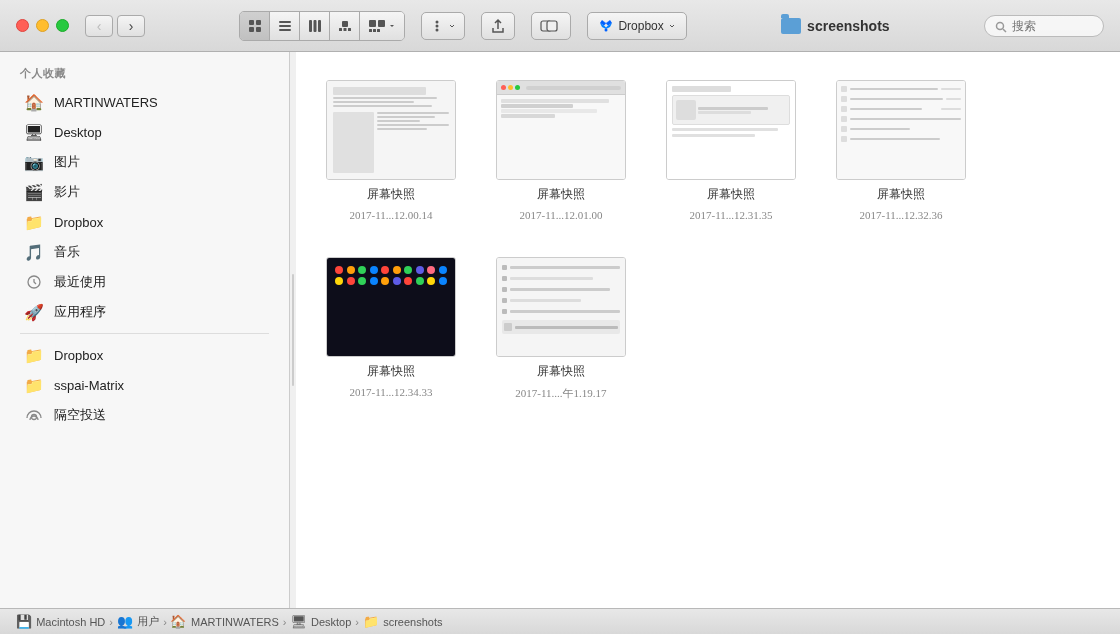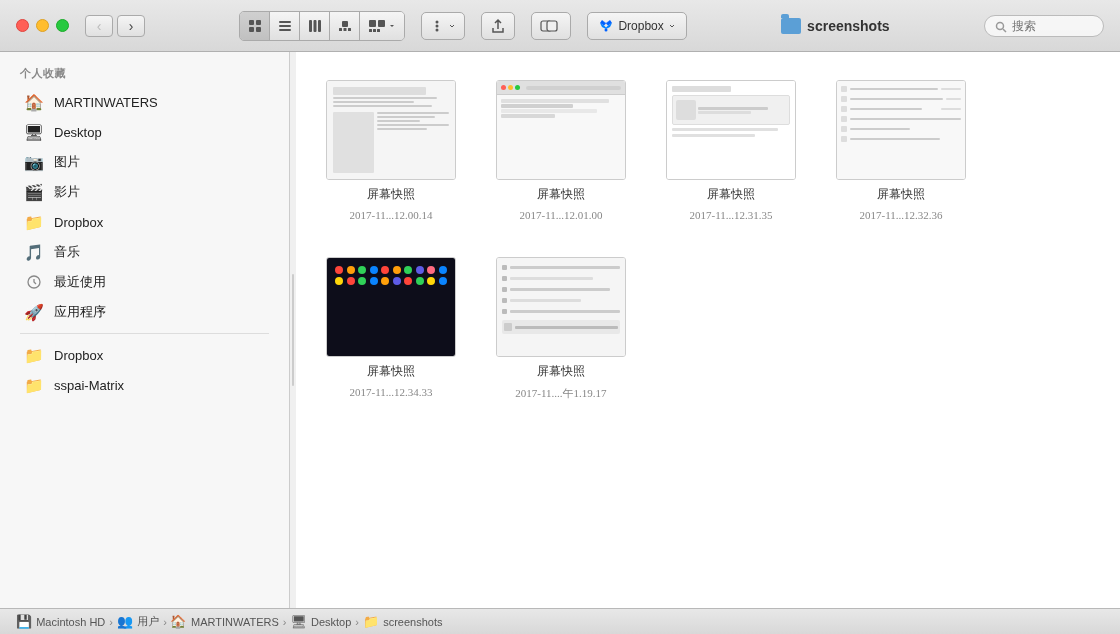--- a/index.html
+++ b/index.html
@@ -463,20 +463,30 @@
       <span>应用程序</span>
     </div>
     <div class="sidebar-divider"></div>
     <div class="sidebar-item">
       <span class="sidebar-item-icon">📁</span>
       <span>Dropbox</span>
     </div>
     <div class="sidebar-item">
       <span class="sidebar-item-icon">📁</span>
       <span>sspai-Matrix</span>
+    </div>
+    <div class="sidebar-item">
+      <span class="sidebar-item-icon">
+        <svg width="18" height="16" viewBox="0 0 18 16" fill="none" stroke="#888" stroke-width="1.3">
+          <circle cx="9" cy="10" r="2.5"></circle>
+          <path d="M5 13c0-2.2 1.8-4 4-4s4 1.8 4 4"></path>
+          <path d="M2 11c0-3.9 3.1-7 7-7s7 3.1 7 7"></path>
+        </svg>
+      </span>
+      <span>隔空投送</span>
     </div>
   </div>
 
   <div class="resize-handle"></div>
 
   <div class="file-area">
     <div class="file-grid">
 
       <div class="file-item">
         <div class="file-thumbnail">

